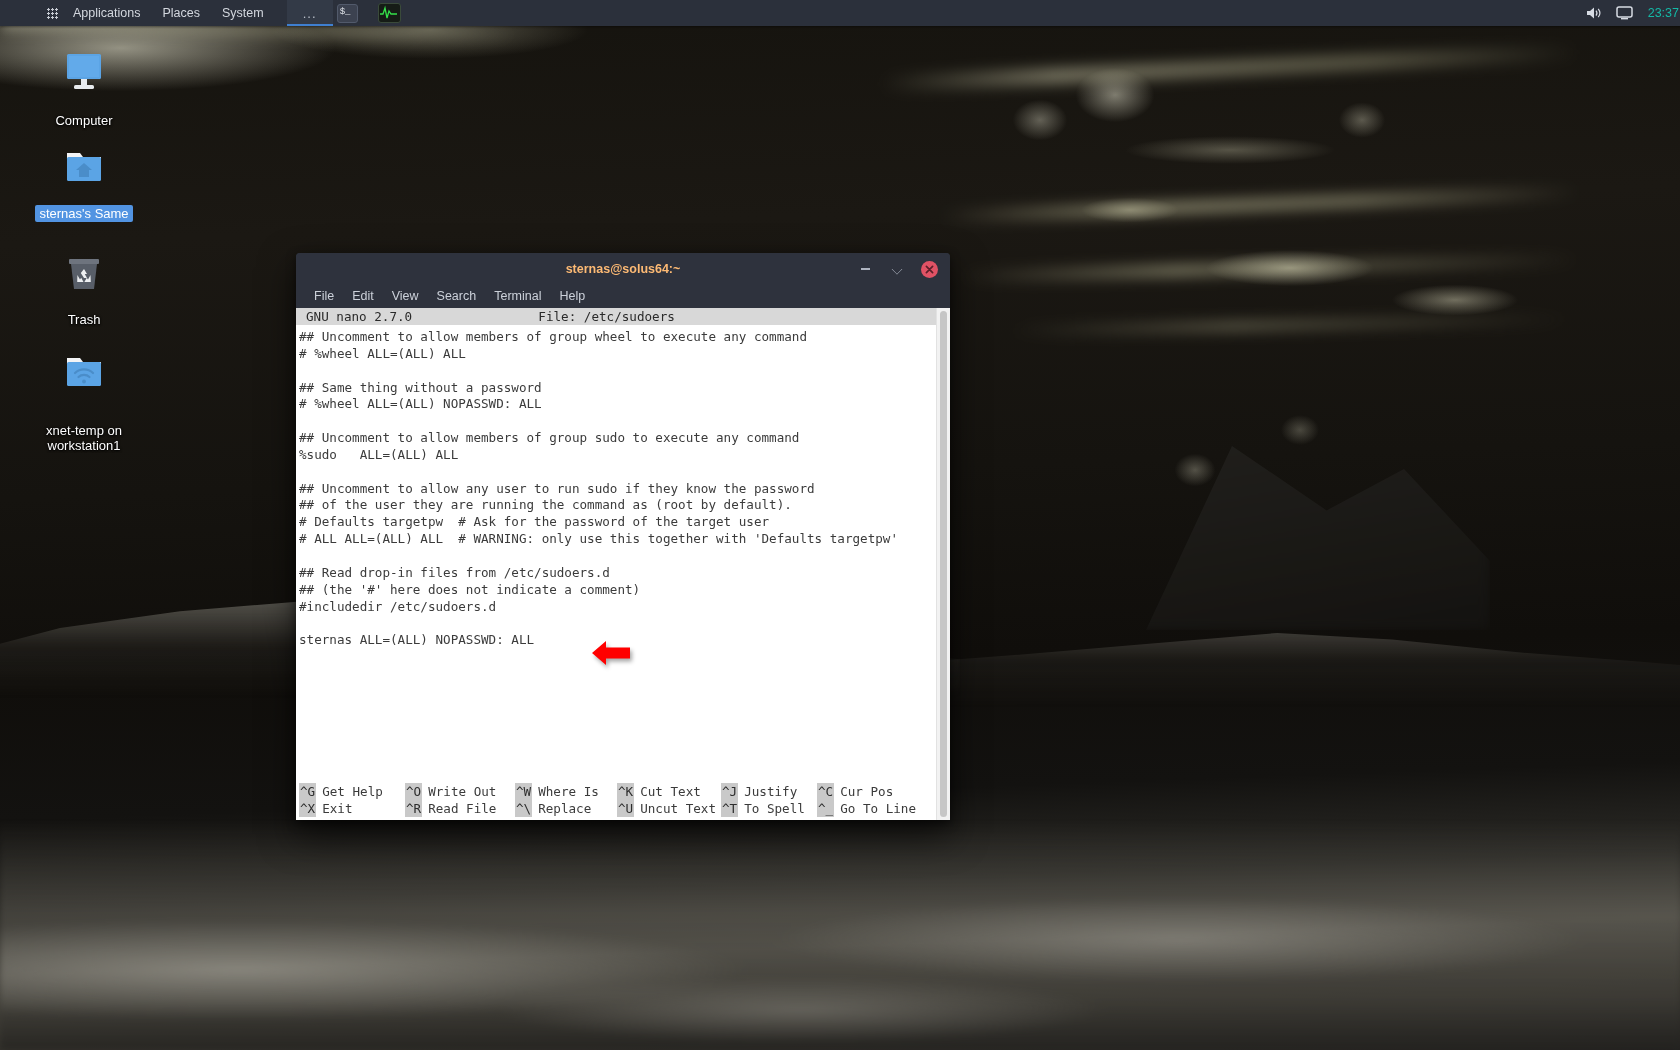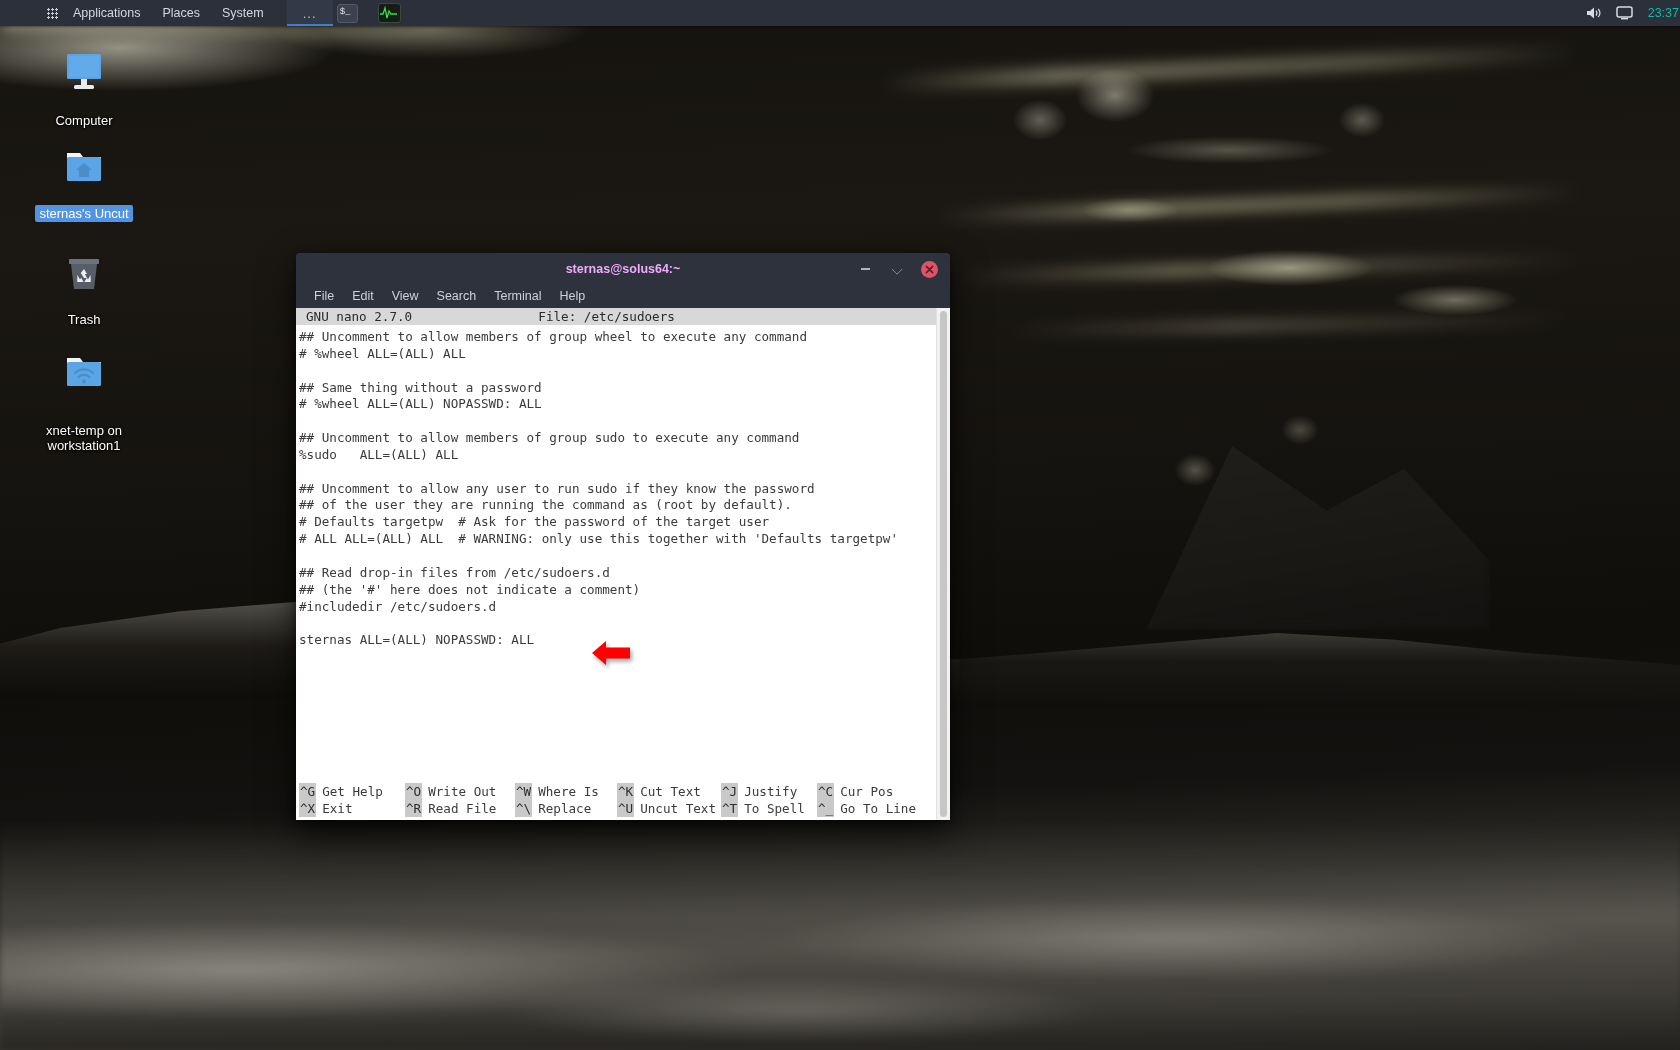--- a/index.html
+++ b/index.html
@@ -187,21 +187,21 @@
   }
   .titlebar {
     height: 32px; flex: none;
     display: flex; align-items: center;
     position: relative;
     background: #2e323d;
   }
   .titlebar .title {
     position: absolute; left: 0; right: 0;
     text-align: center;
-    font-size: 12.5px; font-weight: bold; color: #f0abfc;
+    font-size: 12.5px; font-weight: bold; color: #fdba74;
     pointer-events: none;
   }
   .tb-controls {
     margin-left: auto; display: flex; align-items: center; gap: 16px;
     padding-right: 12px; z-index: 2;
   }
   .tb-btn {
     width: 16px; height: 16px;
     display: flex; align-items: center; justify-content: center;
     color: #aeb4c0; font-size: 12px;
@@ -368,21 +368,21 @@
   </div>
 
   <div class="desk-icon" style="left:30px; top:139px;">
     <div class="glyph">
       <svg width="48" height="42" viewBox="0 0 48 42">
         <path d="M7 6 h13 l3 4 h18 v4 H7 z" fill="#f3f4f6"></path>
         <rect x="7" y="10" width="34" height="24" rx="1.5" fill="#5ba4e5"></rect>
         <path d="M24 16 l8 7 h-3 v7 h-10 v-7 h-3 z" fill="#4a8dc9"></path>
       </svg>
     </div>
-    <div class="lbl sel">sternas's Uncut</div>
+    <div class="lbl sel">sternas's Same</div>
   </div>
 
   <div class="desk-icon" style="left:30px; top:245px;">
     <div class="glyph">
       <svg width="40" height="42" viewBox="0 0 40 42">
         <rect x="5" y="6" width="30" height="5" rx="1" fill="#6e747e"></rect>
         <path d="M7 11 h26 l-3 25 h-20 z" fill="#585e68"></path>
         <path d="M20 16 l3 5 h-2.2 l2.2 4 h-3 l-3.2 -5 z M26.5 22 l-2.5 4.6 -1.2 -1.9 -2.4 4.2 h6.4 z M13.4 22 l2.6 4.6 1.2 -1.9 2.3 4.2 h-6.3 z" fill="#eef0f2"></path>
         <circle cx="20" cy="24" r="0" fill="none"></circle>
       </svg>

